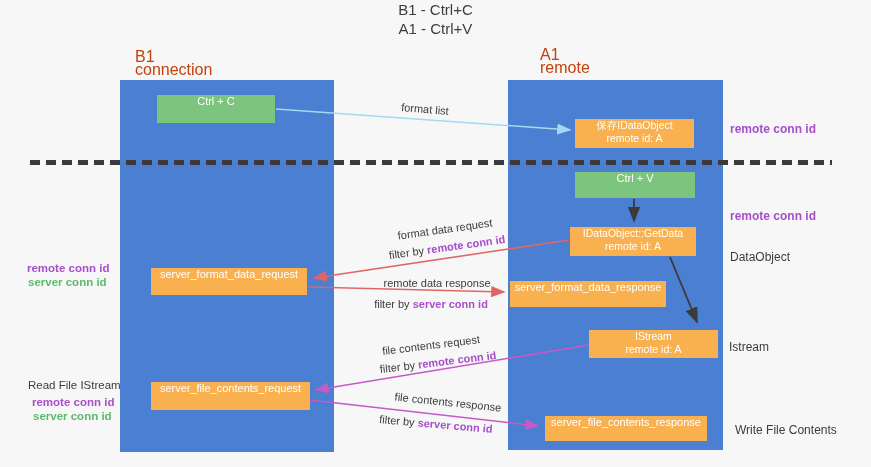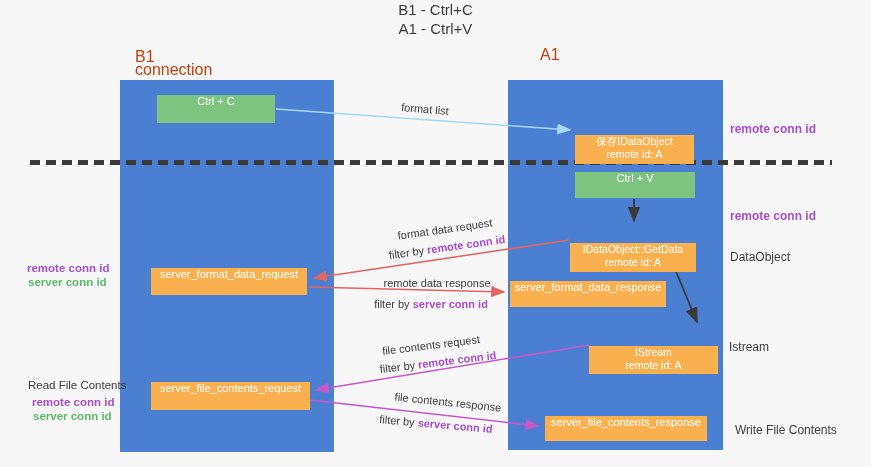--- a/index.html
+++ b/index.html
@@ -22,21 +22,21 @@
   .dashes{
     position:absolute; left:30px; top:160px; width:802px; height:5px;
     background:repeating-linear-gradient(90deg,#3a3a3a 0 10px,transparent 10px 16px);
   }
   .overlay{ position:absolute; left:0; top:0; pointer-events:none; }
   .box{
     position:absolute; display:flex; flex-direction:column;
     align-items:center; justify-content:flex-start;
     color:#fff; text-align:center; line-height:13px; font-size:11px;
   }
-  .box.small{ font-size:10.5px; line-height:13px;margin-top:16px; }
+  .box.small{ font-size:10.5px; line-height:13px; }
   .green{ background:#7dc47e; }
   .orange{ background:#f9b04e; }
   .lbl{ position:absolute; font-size:12px; white-space:nowrap; }
   .lbl.sm{ font-size:11.5px; }
   .purple{ color:#a64fc8; font-weight:bold; }
   .greenlbl{ color:#5cbb6a; font-weight:bold; }
   .flow{
     position:absolute; white-space:nowrap; font-size:11px; color:#3c3c3c;
   }
   .flow .purple{ font-weight:bold; }
@@ -50,20 +50,21 @@
     <div>B1 - Ctrl+C</div>
     <div>A1 - Ctrl+V</div>
   </div>
 
   <div class="col-header" style="left:135px; top:50px; width:160px;">
     <div>B1</div>
     <div>connection</div>
   </div>
   <div class="col-header" style="left:540px; top:48px; width:160px;">
     <div>A1</div>
+    <div>remote</div>
   </div>
 
   <div class="col" style="left:120px; top:80px; width:214px; height:372px;"></div>
   <div class="col" style="left:508px; top:80px; width:215px; height:370px;"></div>
 
   <div class="dashes"></div>
 
   <svg class="overlay" width="871" height="467">
     <defs>
       <marker id="m-blue" markerWidth="9" markerHeight="7" refX="8" refY="3.5" orient="auto">
@@ -128,21 +129,21 @@
   </div>
 
   <div class="lbl purple" style="left:730px; top:122px;">remote conn id</div>
   <div class="lbl purple" style="left:730px; top:209px;">remote conn id</div>
   <div class="lbl" style="left:730px; top:233px;margin-top:17px;">DataObject</div>
   <div class="lbl" style="left:729px; top:340px;">Istream</div>
   <div class="lbl" style="left:735px; top:423px;">Write File Contents</div>
 
   <div class="lbl sm purple" style="left:27px; top:262px;">remote conn id</div>
   <div class="lbl sm greenlbl" style="left:28px; top:276px;">server conn id</div>
-  <div class="lbl sm" style="left:28px; top:379px;">Read File Contents</div>
+  <div class="lbl sm" style="left:28px; top:379px;">Read File IStream</div>
   <div class="lbl sm purple" style="left:32px; top:396px;">remote conn id</div>
   <div class="lbl sm greenlbl" style="left:33px; top:410px;">server conn id</div>
 
   <div class="flow" style="left:425px; top:109px; transform:translate(-50%,-50%) rotate(5deg);">format list</div>
 
   <div class="flow" style="left:445px; top:229px; transform:translate(-50%,-50%) rotate(-8deg);">format data request</div>
   <div class="flow" style="left:447px; top:247px; transform:translate(-50%,-50%) rotate(-8deg);">
     <span>filter by </span>
     <span class="purple">remote conn id</span>
   </div>

